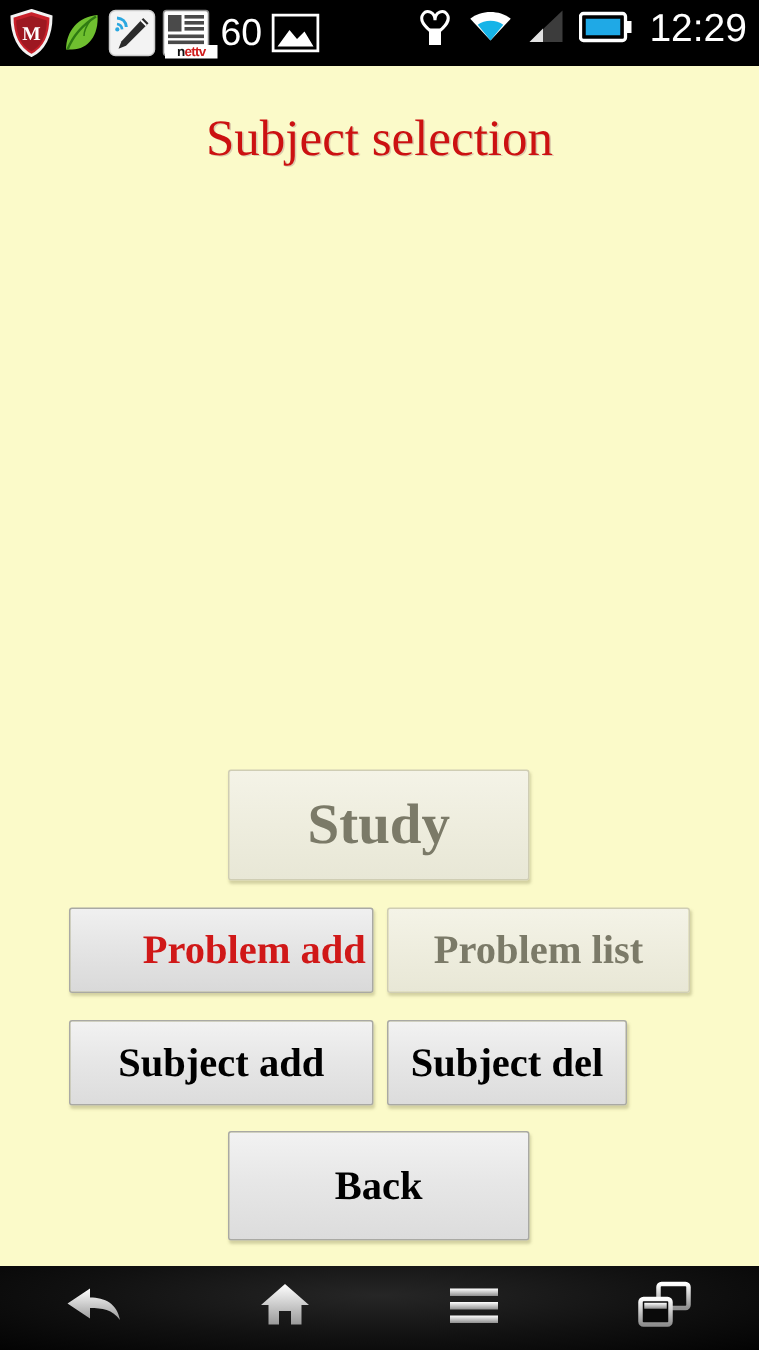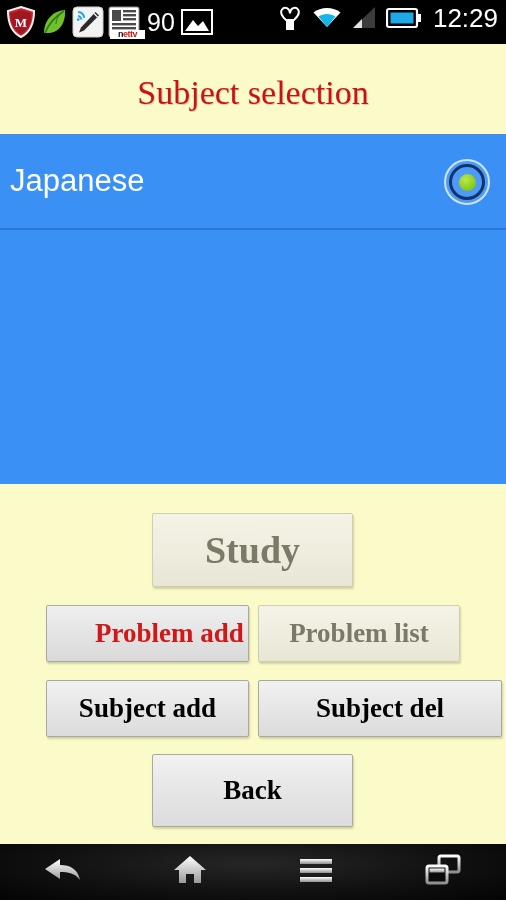--- a/index.html
+++ b/index.html
@@ -202,21 +202,21 @@
     width: 202px; height: 57px;
     font-size: 27px;
   }
   #btn-subject-add {
     left: 46px; top: 196px;
     width: 203px; height: 57px;
     font-size: 27px;
   }
   #btn-subject-del {
     left: 258px; top: 196px;
-    width: 244px; height: 57px;
+    width: 160px; height: 57px;
     font-size: 27px;
   }
   #btn-back {
     left: 152px; top: 270px;
     width: 201px; height: 73px;
     font-size: 27px;
   }
 
   
   #navbar {
@@ -277,21 +277,21 @@
           <rect x="4" y="4" width="9" height="11" fill="#4a4a4a"></rect>
           <rect x="15" y="4" width="13" height="2.4" fill="#4a4a4a"></rect>
           <rect x="15" y="8" width="13" height="2.4" fill="#4a4a4a"></rect>
           <rect x="15" y="12" width="13" height="2.4" fill="#4a4a4a"></rect>
           <rect x="4" y="17" width="24" height="2.4" fill="#4a4a4a"></rect>
           <rect x="4" y="21" width="24" height="2.4" fill="#4a4a4a"></rect>
         </svg>
         <span class="nettv-label"><span>n</span><span class="red">e</span><span class="red">ttv</span></span>
       </span>
 
-      <span id="batt-count">90</span>
+      <span id="batt-count">60</span>
 
       <span>
         <svg class="sicon" width="32" height="26" viewBox="0 0 32 26">
           <rect x="1" y="1" width="30" height="24" fill="#000000" stroke="#ffffff" stroke-width="2"></rect>
           <path d="M4 22 L12 11 L17 17 L22 12 L28 22 Z" fill="#ffffff"></path>
         </svg>
       </span>
     </div>
 
     <div id="status-right">
@@ -326,28 +326,20 @@
       </span>
 
       <span id="clock">12:29</span>
     </div>
   </div>
 
   <div id="title-area">
     <div id="page-title">Subject selection</div>
   </div>
 
-  <div id="list-panel">
-    <div id="list-item-japanese">
-      <span id="list-item-label">Japanese</span>
-      <span id="radio-japanese">
-        <span id="radio-dot"></span>
-      </span>
-    </div>
-  </div>
 
   <div id="button-area">
 
     <div id="btn-study" class="btn btn-disabled">Study</div>
 
     <div id="btn-problem-add" class="btn btn-red">Problem add</div>
 
     <div id="btn-subject-add" class="btn btn-enabled">Subject add</div>
 
     <div id="btn-problem-list" class="btn btn-disabled">Problem list</div>

